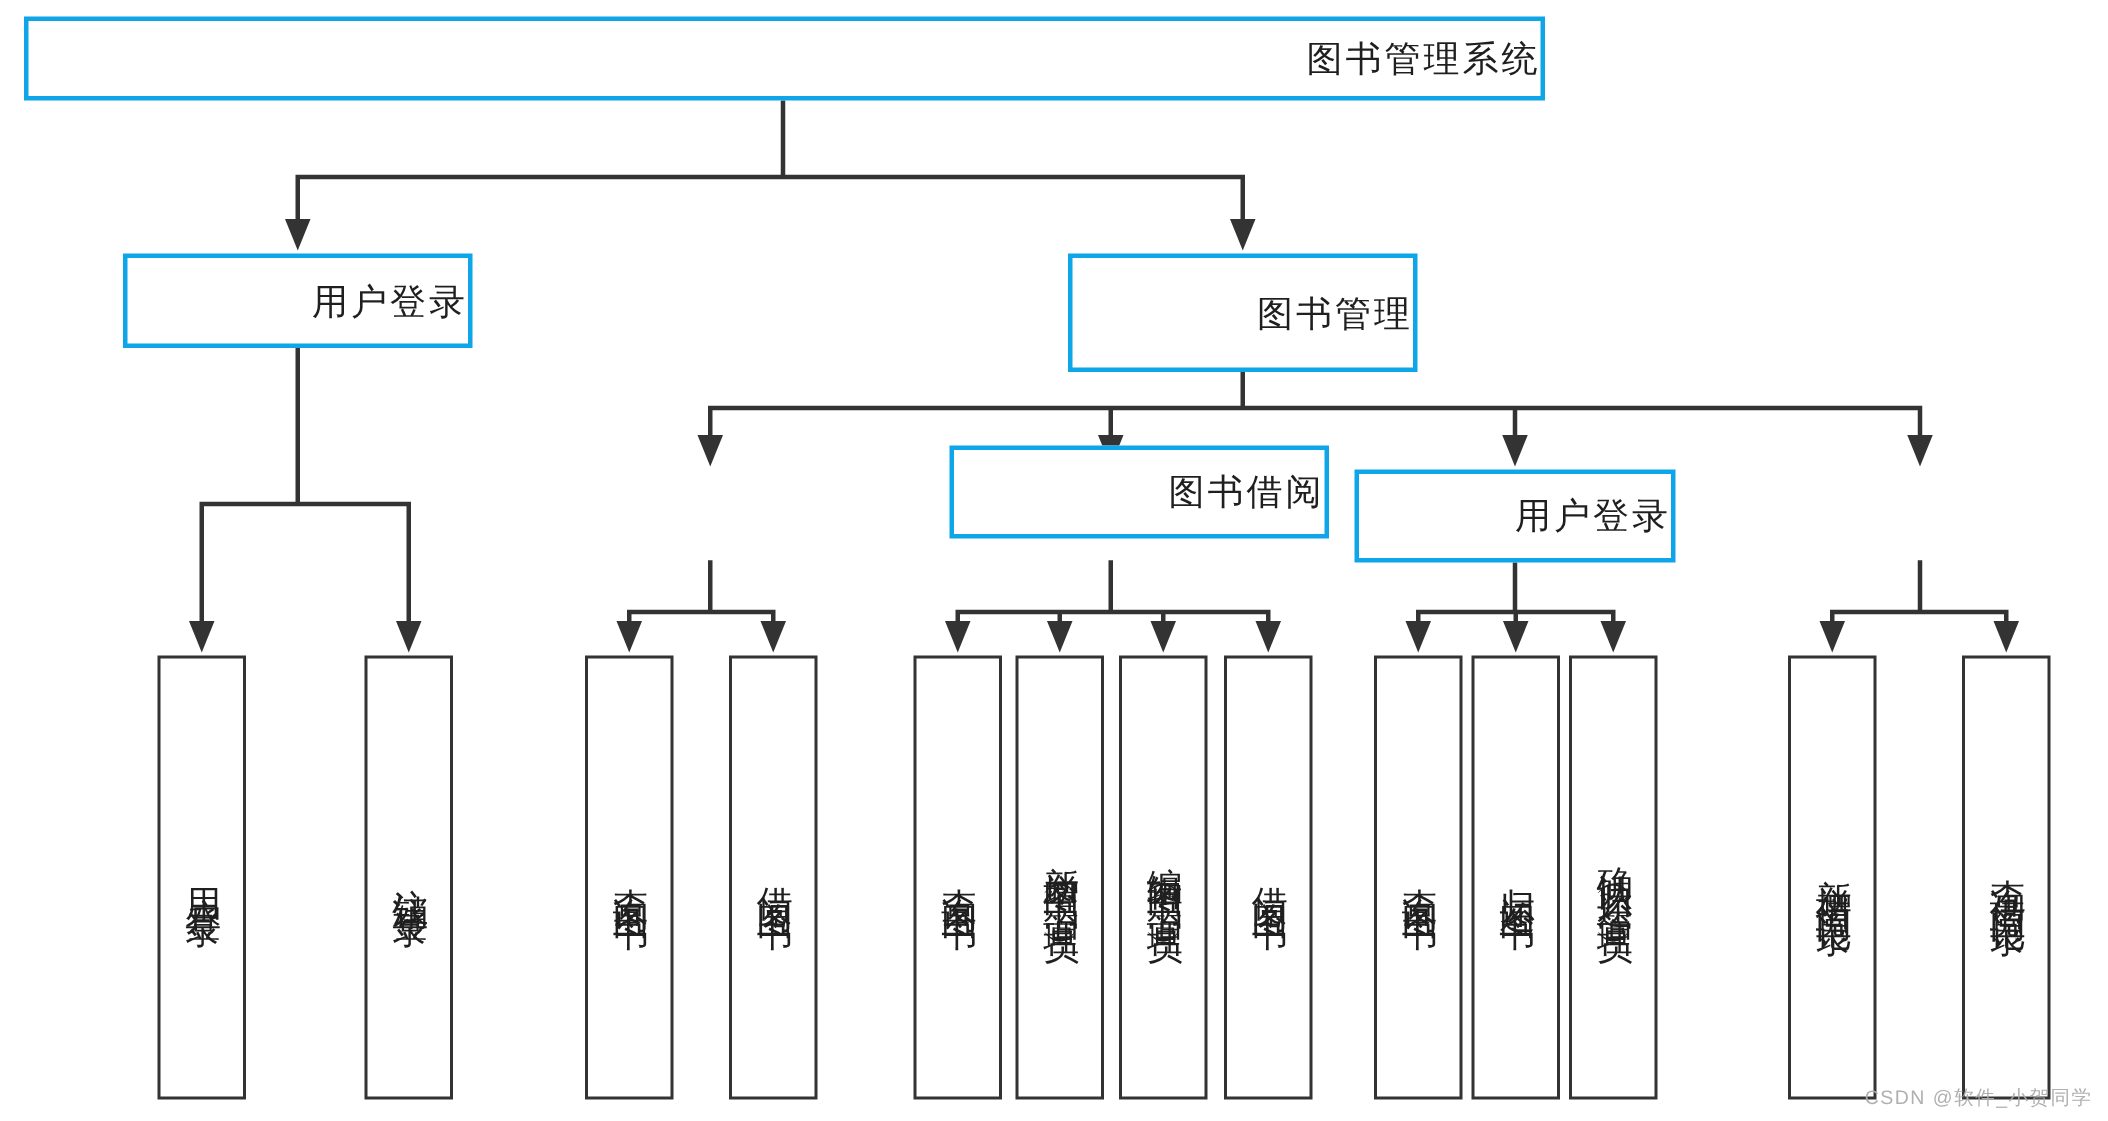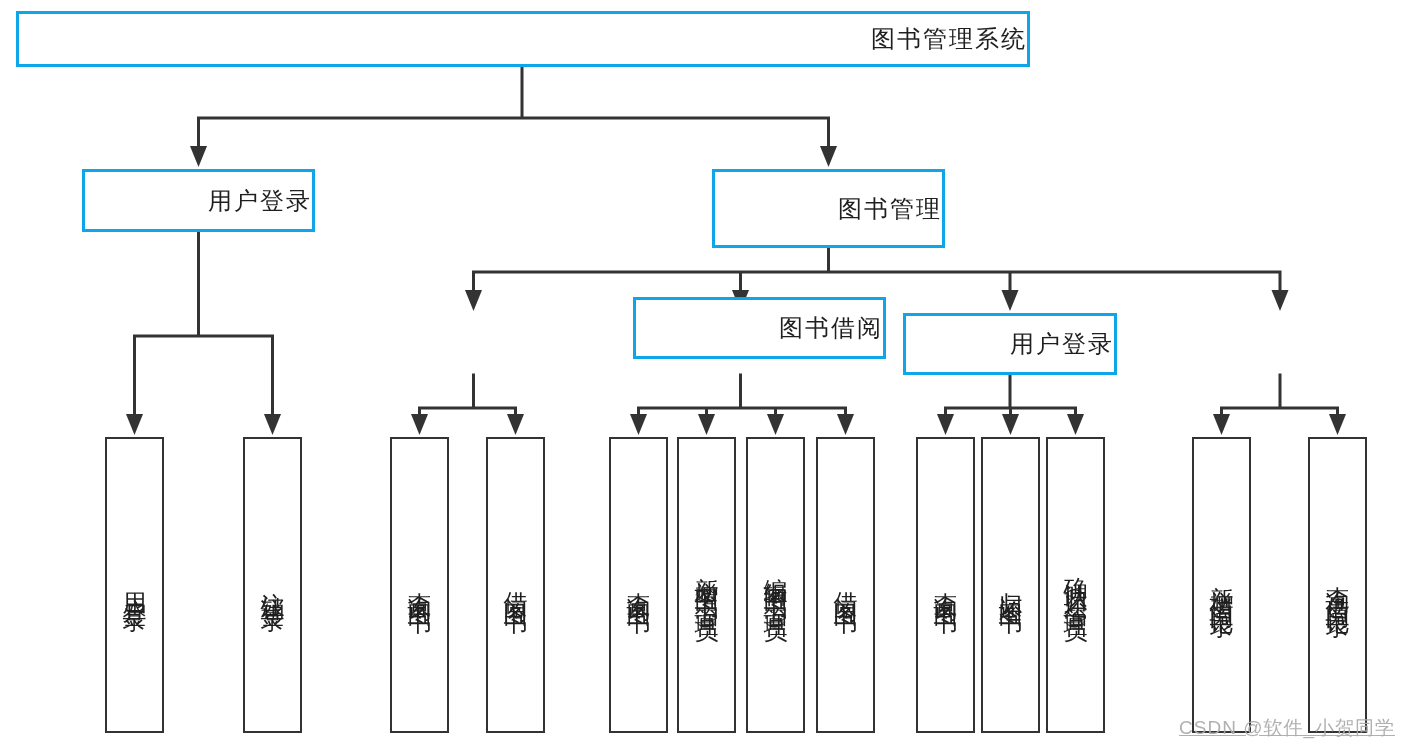--- a/index.html
+++ b/index.html
@@ -19,21 +19,21 @@
     border:2px solid #333333;background:#ffffff;
     display:flex;align-items:center;justify-content:center;
     font-size:24px;color:#1f1f1f;
   }
   .vtext{
     writing-mode:vertical-rl;text-orientation:mixed;
     letter-spacing:6px;line-height:1;white-space:nowrap;
   }
   .watermark{
     position:absolute;right:10px;bottom:6px;z-index:3;
-    font-size:19px;color:rgba(172,172,172,0.95);letter-spacing:1px;white-space:nowrap;text-decoration:underline;
+    font-size:13px;color:rgba(172,172,172,0.95);letter-spacing:1px;white-space:nowrap;
   }
 </style>
 </head>
 <body>
 
 <div class="stage">
 
   <svg class="connectors" width="1405" height="747" viewBox="0 0 1405 747">
     <path fill="none" stroke="#333333" stroke-width="3" stroke-linecap="square" d="
       M522,67 V118 M198.5,118 H828.5 M198.5,118 V150 M828.5,118 V150

